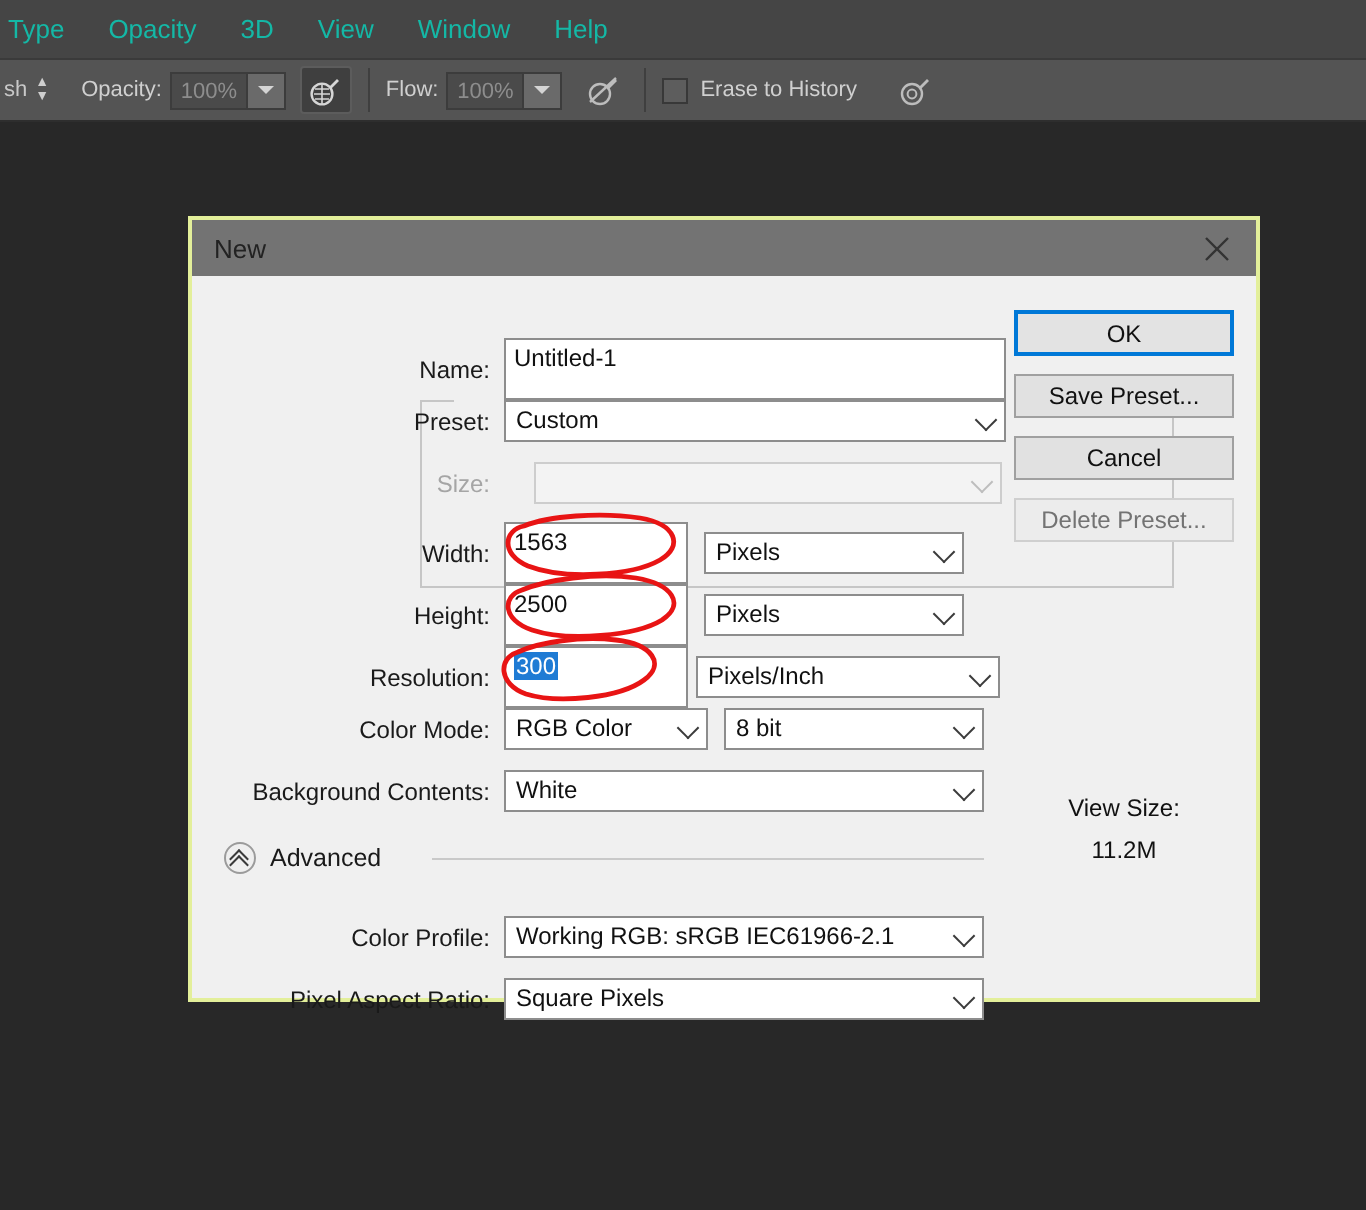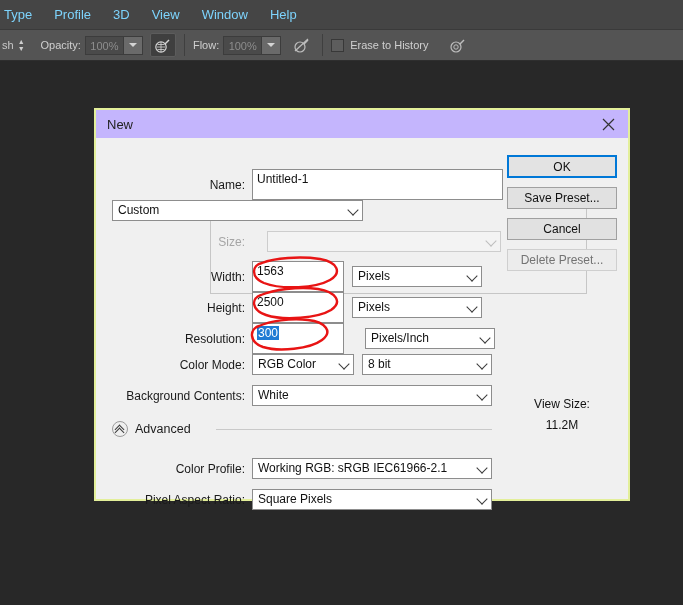--- a/index.html
+++ b/index.html
@@ -11,21 +11,21 @@
     overflow: hidden;
   }
   #app { position: relative; width: 683px; height: 605px; background: #282828; }
 
   
   .menubar {
     position: absolute; left: 0; top: 0; width: 683px; height: 29px;
     background: #454545; display: flex; align-items: center;
   }
   .menu-item {
-    color: #7dd3fc; font-size: 13px; padding: 0 11px; line-height: 29px;
+    color: #14b8a6; font-size: 13px; padding: 0 11px; line-height: 29px;
     white-space: nowrap; cursor: default;
   }
   .menu-item:first-child { padding-left: 4px; }
 
   
   .optionsbar {
     position: absolute; left: 0; top: 29px; width: 683px; height: 32px;
     background: #545454; display: flex; align-items: center;
     border-top: 1px solid #3a3a3a; border-bottom: 1px solid #2e2e2e;
   }
@@ -65,21 +65,21 @@
     width: 13px; height: 13px; background: #5d5d5d; border: 1px solid #383838;
     margin-right: 6px;
   }
 
   
   .dialog {
     position: absolute; left: 94px; top: 108px; width: 536px; height: 393px;
     background: #f0f0f0; border: 2px solid #e3ef9a;
   }
   .dlg-titlebar {
-    height: 28px; background: #c4b5fd; display: flex; align-items: center;
+    height: 28px; background: #737373; display: flex; align-items: center;
     justify-content: space-between; padding: 0 0 0 11px;
   }
   .dlg-title { font-size: 13px; color: #222; }
   .dlg-close {
     width: 40px; height: 28px; display: flex; align-items: center;
     justify-content: center; font-size: 16px; color: #333; font-weight: 300;
   }
   .dlg-body { position: relative; height: 363px; }
   .lbl {
     font-size: 12px; color: #1a1a1a; text-align: right;
@@ -171,21 +171,21 @@
   .f-par   { position: absolute; left: 16px; top: 351px; display: flex; align-items: center; }
   .lblw { width: 140px; }
 </style>
 </head>
 <body>
 
 <div id="app">
 
   <div class="menubar">
     <div class="menu-item">Type</div>
-    <div class="menu-item">Profile</div>
+    <div class="menu-item">Opacity</div>
     <div class="menu-item">3D</div>
     <div class="menu-item">View</div>
     <div class="menu-item">Window</div>
     <div class="menu-item">Help</div>
   </div>
 
   <div class="optionsbar">
     <div class="opt-group">
       <span class="brush-stub">sh</span>
       <span class="stepper">
@@ -258,20 +258,21 @@
     <div class="dlg-body">
 
       <div class="groupframe"></div>
 
       <div class="f-name">
         <span class="lbl lblw">Name:</span>
         <span class="txt" style="width:251px">Untitled-1</span>
       </div>
 
       <div class="f-preset">
+        <span class="lbl lblw">Preset:</span>
         <span class="sel" style="width:251px">
           <span>Custom</span>
           <span class="chev"></span>
         </span>
       </div>
 
       <div class="f-size">
         <span class="lbl lblw disabled">Size:</span>
         <span class="sel disabled" style="width:234px">
           <span></span>
@@ -293,21 +294,21 @@
         <span class="txt" style="width:92px">2500</span>
         <span class="sel" style="width:130px;margin-left:8px">
           <span>Pixels</span>
           <span class="chev"></span>
         </span>
       </div>
 
       <div class="f-res">
         <span class="lbl lblw">Resolution:</span>
         <span class="txt" style="width:92px"><span class="sel-hl">300</span></span>
-        <span class="sel" style="width:130px;margin-left:21px">
+        <span class="sel" style="width:152px;margin-left:4px">
           <span>Pixels/Inch</span>
           <span class="chev"></span>
         </span>
       </div>
 
       <div class="f-cmode">
         <span class="lbl lblw">Color Mode:</span>
         <span class="sel" style="width:102px">
           <span>RGB Color</span>
           <span class="chev"></span>

